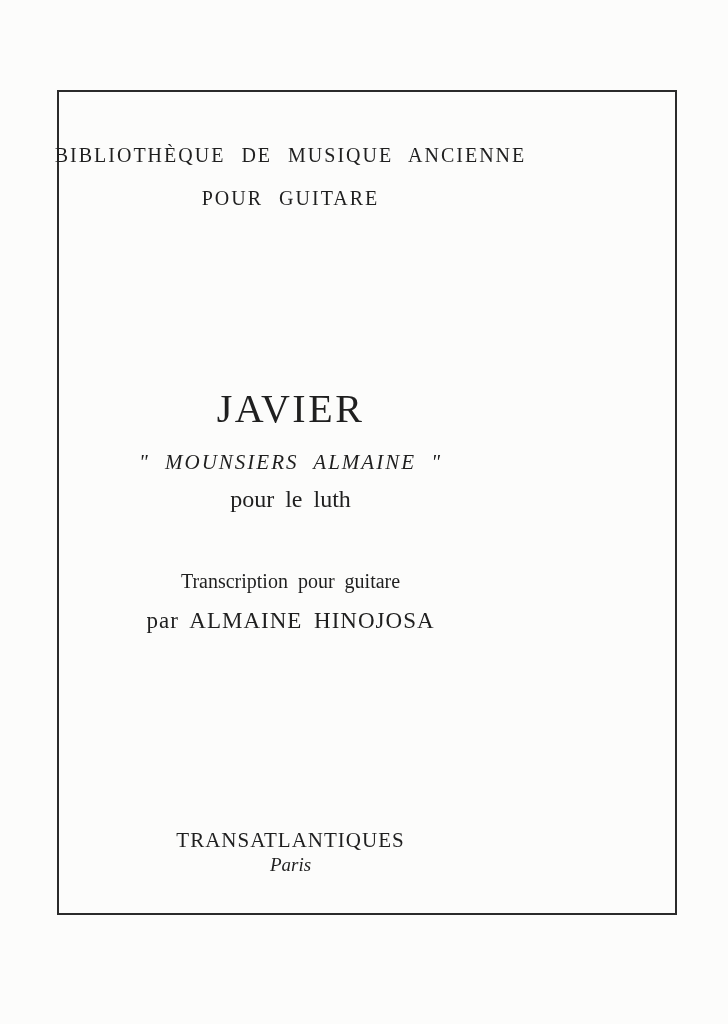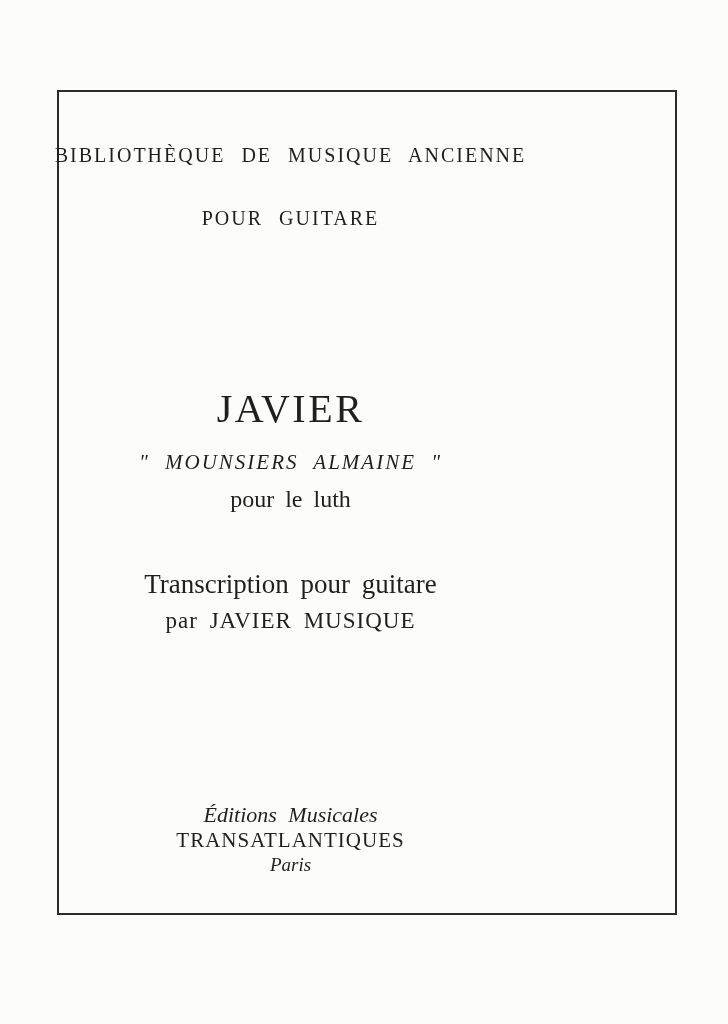--- a/index.html
+++ b/index.html
@@ -33,26 +33,26 @@
   }
   .line {
     position: absolute;
     left: 0;
     right: 0;
     text-align: center;
     line-height: 1;
     white-space: nowrap;
   }
   .series-1 { top: 145px; font-size: 20px; letter-spacing: 2px; word-spacing: 9px; }
-  .series-2 { top: 208px; font-size: 20px; letter-spacing: 2px; word-spacing: 9px; }
+  .series-2 { top: 188px; font-size: 20px; letter-spacing: 2px; word-spacing: 9px; }
   .composer { top: 269px; font-size: 36px; letter-spacing: 0.5px; word-spacing: 5px; }
   .title    { top: 389px; font-size: 40px; letter-spacing: 2.5px; }
   .subtitle { top: 452px; font-size: 21px; font-style: italic; letter-spacing: 2px; word-spacing: 8px; }
   .luth     { top: 487px; font-size: 24px; word-spacing: 5px; text-align: center; }
-  .trans-1  { top: 571px; font-size: 27px; word-spacing: 5px; }
+  .trans-1  { top: 571px; font-size: 20px; word-spacing: 5px; }
   .trans-2  { top: 609px; font-size: 23px; letter-spacing: 1px; word-spacing: 5px; }
   .pub-1    { top: 804px; font-size: 22px; font-style: italic; word-spacing: 6px; }
   .pub-2    { top: 830px; font-size: 21px; letter-spacing: 1px; }
   .pub-3    { top: 855px; font-size: 19px; font-style: italic; }
 </style>
 </head>
 <body>
 
 <div class="page">
 
@@ -64,21 +64,20 @@
 
 
   <div class="line title">JAVIER</div>
 
   <div class="line subtitle">" MOUNSIERS ALMAINE "</div>
 
   <div class="line luth">pour le luth</div>
 
   <div class="line trans-1">Transcription pour guitare</div>
 
-  <div class="line trans-2">par JAVIER MUSIQUE</div>
+  <div class="line trans-2">par ALMAINE HINOJOSA</div>
 
-  <div class="line pub-1">Éditions Musicales</div>
 
   <div class="line pub-2">TRANSATLANTIQUES</div>
 
   <div class="line pub-3">Paris</div>
 
 </div>
 
 </body></html>

